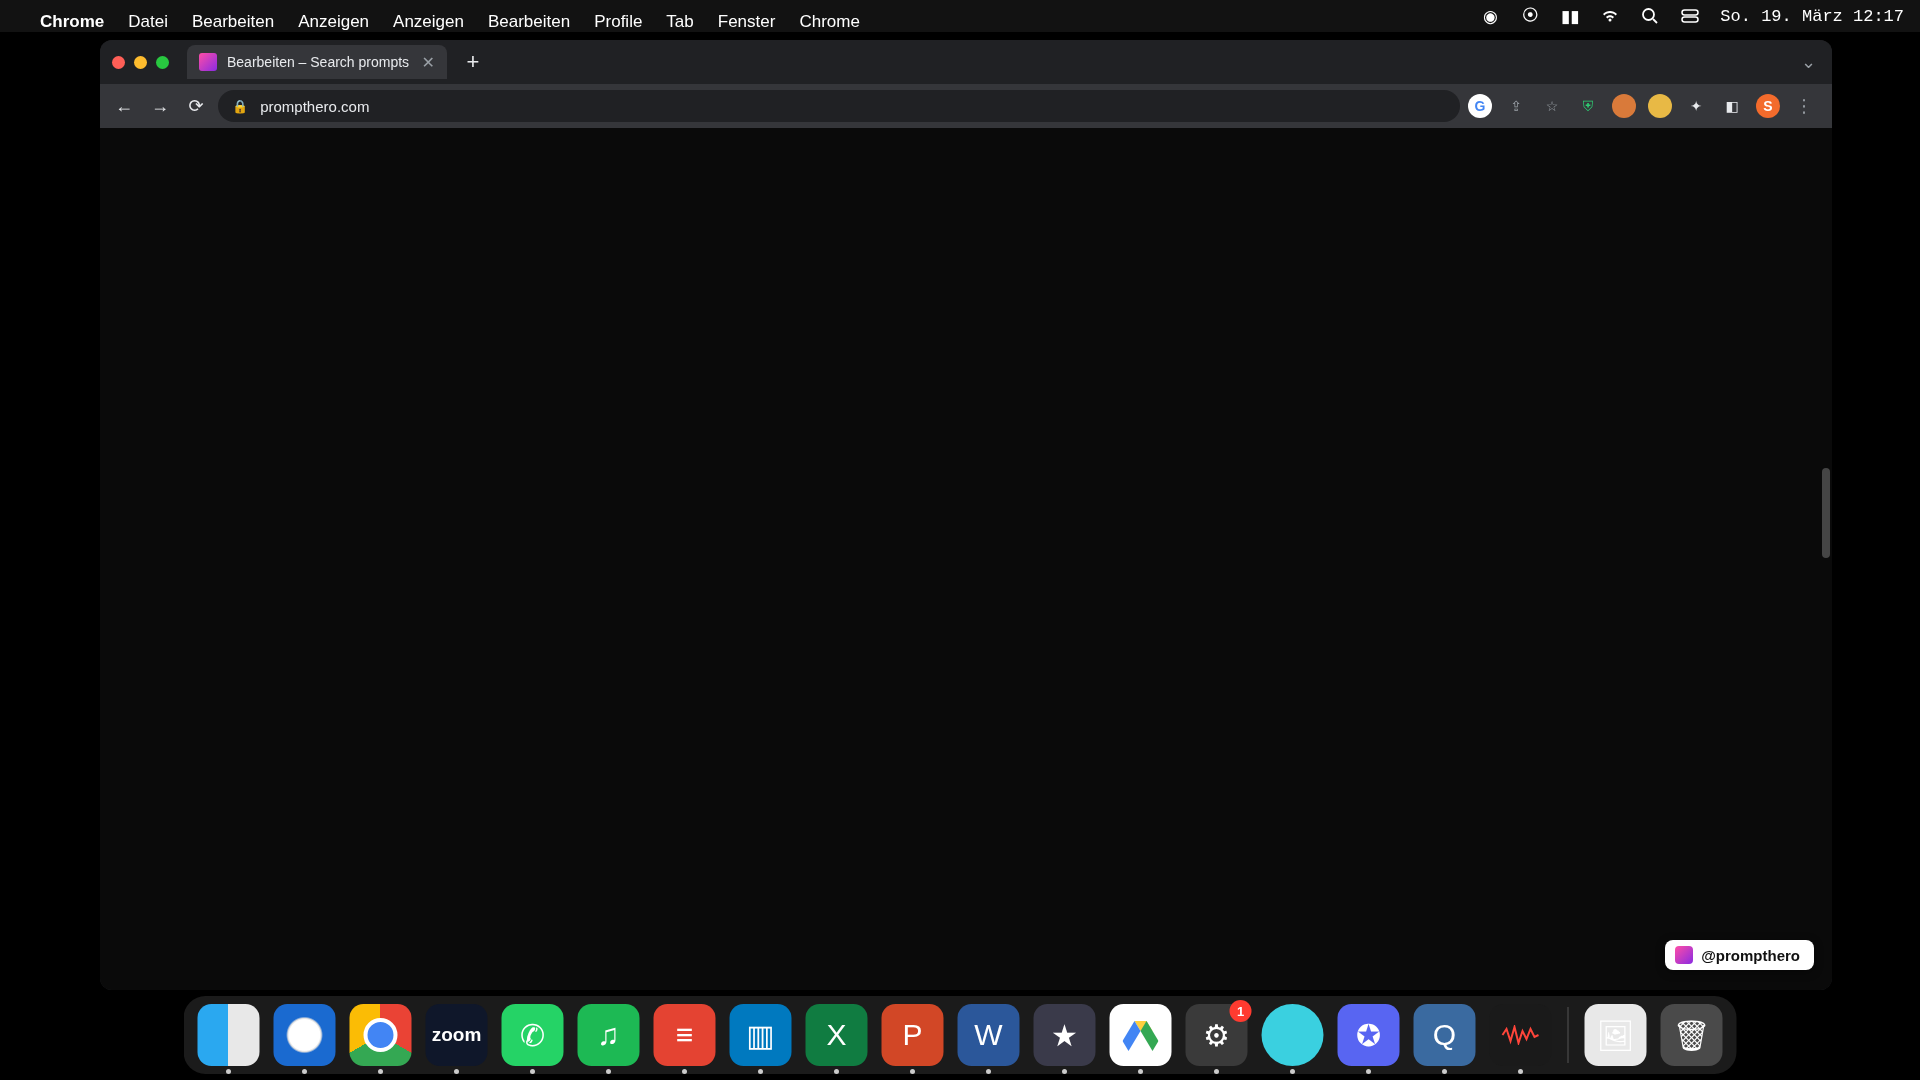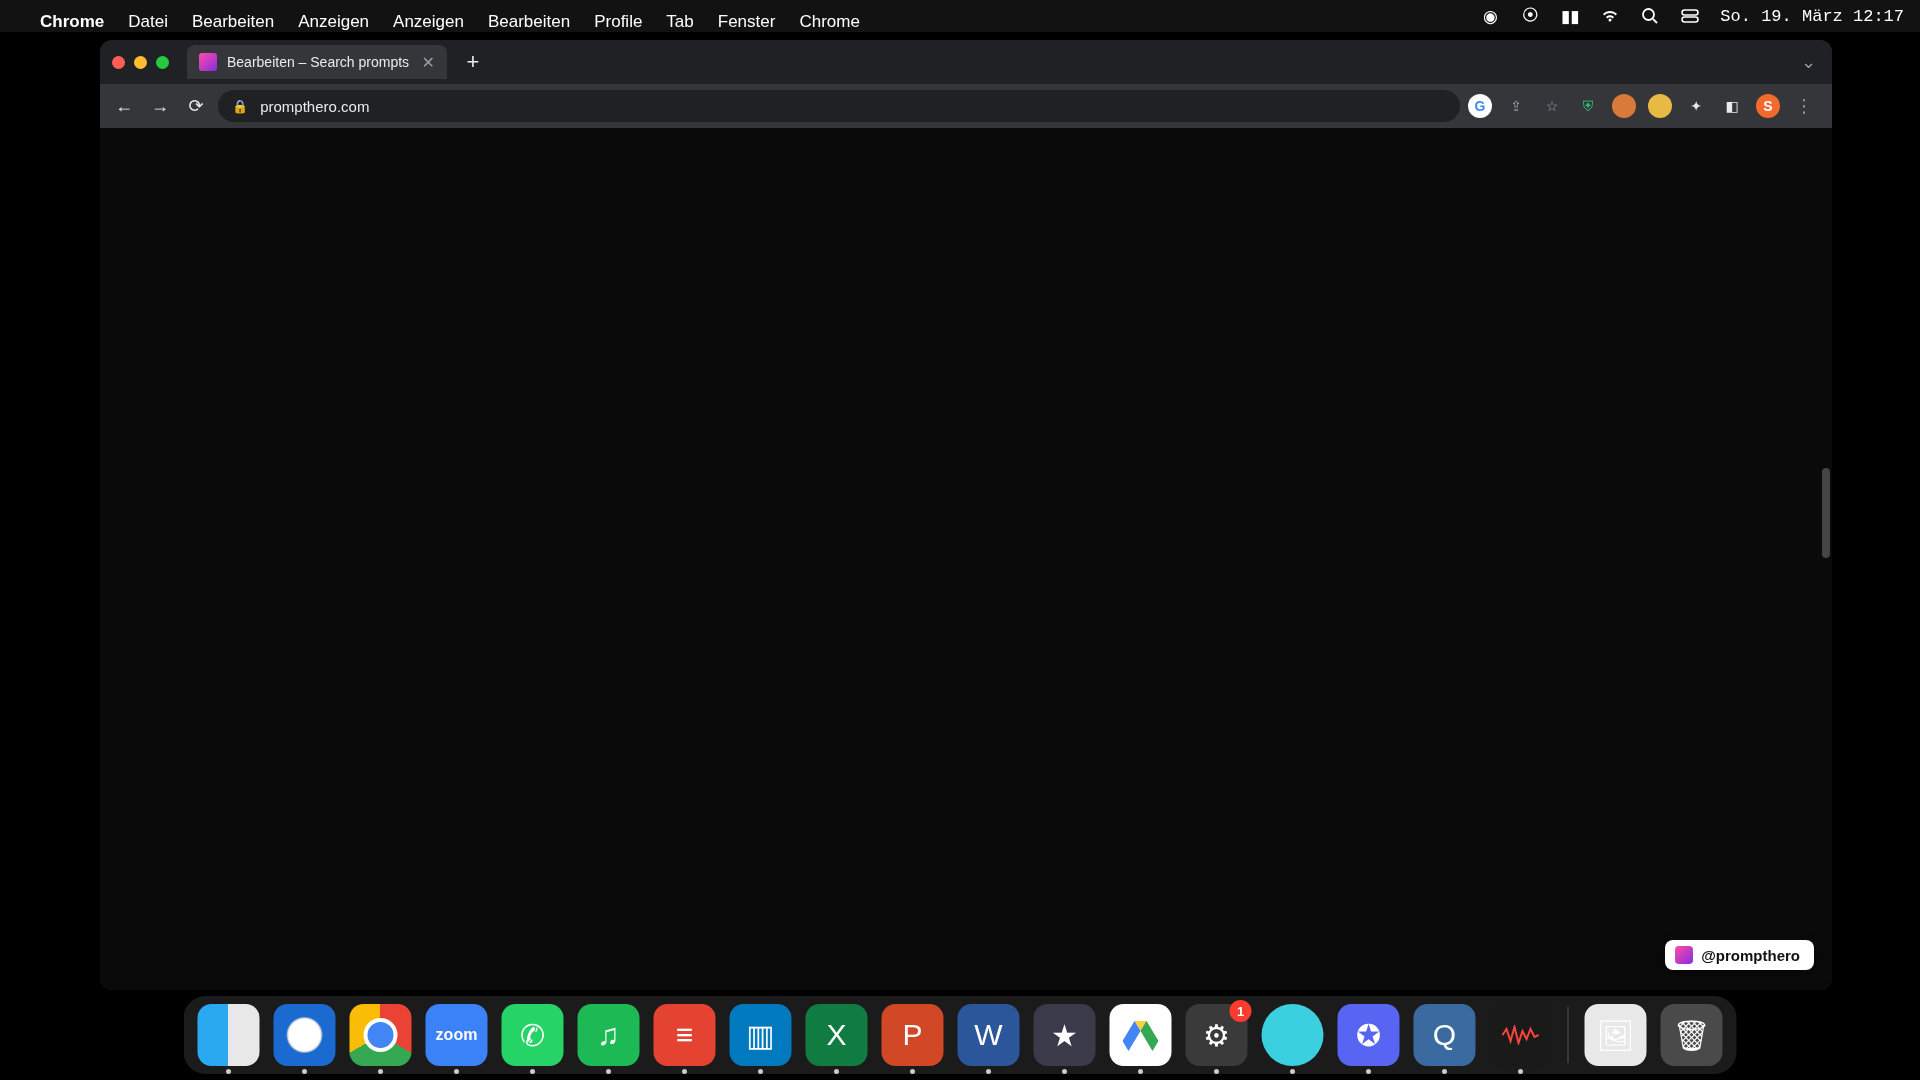--- a/index.html
+++ b/index.html
@@ -215,21 +215,21 @@
   color:#fff;
 }
 .dock-icon .dot { position:absolute; bottom:-8px; left:50%; transform:translateX(-50%); width:5px; height:5px; border-radius:50%; background:#ccc; }
 .dock-icon .badge { position:absolute; top:-4px; right:-4px; min-width:22px; height:22px; border-radius:11px; background:#ff3b30; color:#fff; font-size:13px; font-weight:600; display:flex;align-items:center;justify-content:center; padding:0 5px; }
 .dock-sep { width: 1px; height: 56px; background: rgba(255,255,255,0.25); margin: 0 2px; }
 
 .di-finder { background: linear-gradient(90deg,#2aa8f0 50%,#e8e8e8 50%); }
 .di-safari { background: radial-gradient(circle,#fff 35%,#e0e0e0 38%,#1a6ad0 42%); }
 .di-chrome { background: conic-gradient(#ea4335 0 120deg,#34a853 120deg 240deg,#fbbc05 240deg 360deg); position:relative; }
 .di-chrome::after{content:"";position:absolute;width:26px;height:26px;border-radius:50%;background:#4285f4;border:4px solid #fff;}
-.di-zoom { background:#3b82f6; font-size:16px; font-weight:600; }
+.di-zoom { background:#0f172a; font-size:19px; font-weight:600; }
 .di-whatsapp { background:#25d366; }
 .di-spotify { background:#1db954; }
 .di-todoist { background:#e44332; }
 .di-trello { background:#0079bf; }
 .di-excel { background:#107c41; }
 .di-ppt { background:#d24726; }
 .di-word { background:#2b579a; }
 .di-imovie { background:#3a3a4a; }
 .di-drive { background:#fff; }
 .di-settings { background:#3a3a3a; }

